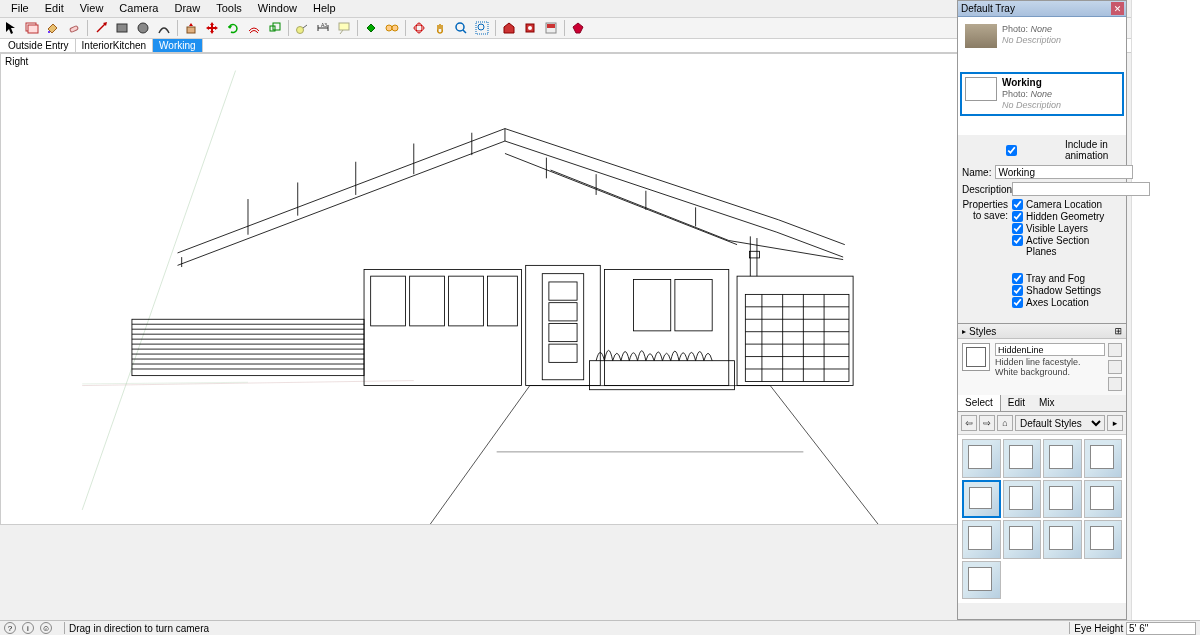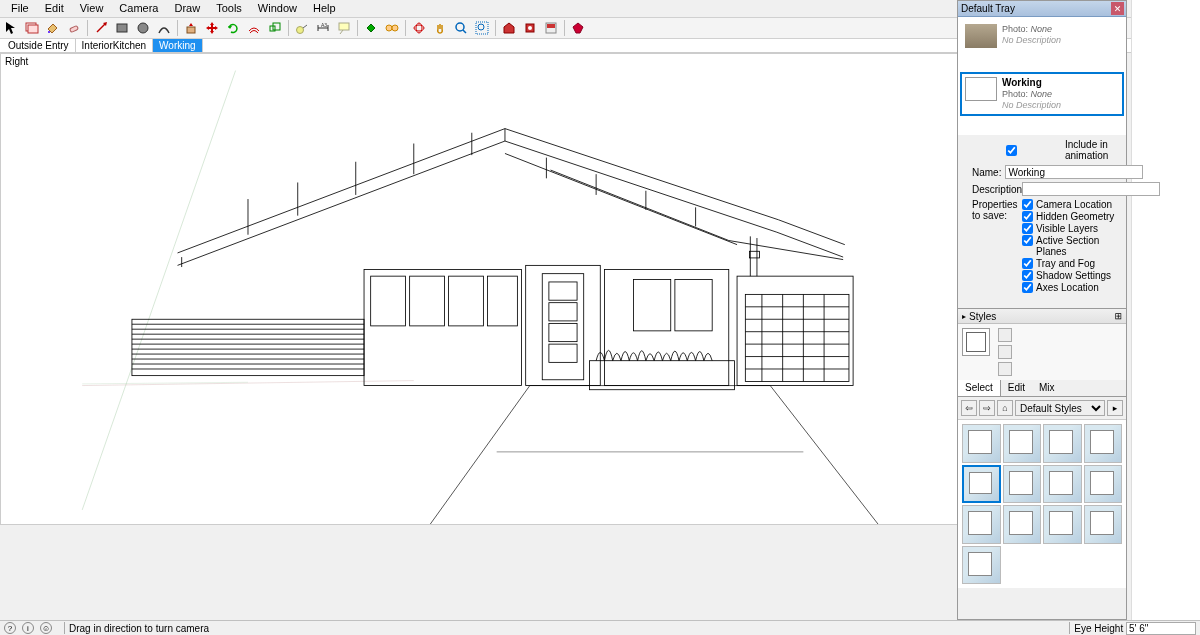--- a/index.html
+++ b/index.html
@@ -31,21 +31,21 @@
 .scene-item.selected { border: 2px solid #0078d4; }
 .scene-thumb { width: 32px; height: 24px; background: linear-gradient(#b5a890, #8a7c65); margin-right: 5px; flex-shrink: 0; }
 .scene-thumb.line { background: #fff; border: 1px solid #999; }
 .scene-info { flex: 1; font-size: 9px; line-height: 1.2; }
 .scene-info b { font-weight: bold; font-size: 10px; }
 .scene-info .ph { color: #666; }
 .scene-info .nd { color: #999; font-style: italic; font-size: 9px; }
 
 .scene-props { padding: 4px; font-size: 10px; }
 .prop-row { display: flex; align-items: center; margin-bottom: 3px; }
-.prop-label { width: 50px; text-align: left; padding-right: 4px; font-size: 10px; margin-left: 10px; }
+.prop-label { width: 50px; text-align: right; padding-right: 4px; font-size: 10px; }
 .prop-input { flex: 1; height: 14px; border: 1px solid #aaa; font-size: 10px; padding: 0 2px; }
 .checklist { padding-left: 56px; }
 .checklist label { display: flex; align-items: center; font-size: 10px; margin-bottom: 1px; gap: 45px; }
 .checklist input { margin-right: 3px; width: 11px; height: 11px; }
 
 .panel-head { height: 16px; background: linear-gradient(#f0f0f0, #e2e2e2); border-top: 1px solid #999; border-bottom: 1px solid #c0c0c0; display: flex; align-items: center; padding: 0 4px; font-size: 10px; }
 .panel-head::before { content: "▸"; font-size: 8px; margin-right: 3px; }
 
 .style-info { display: flex; padding: 4px; background: #f8f8f8; }
 .style-swatch { width: 28px; height: 28px; background: #fff; border: 1px solid #999; margin-right: 5px; position: relative; }
@@ -388,21 +388,21 @@
             <span>Camera Location</span>
           </label>
         <label style="display:flex;font-size:10px;margin-bottom:1px">
             <input type="checkbox" checked="" style="margin-right: 3px; width: 11px; height: 11px;">
             <span>Hidden Geometry</span>
           </label>
         <label style="display:flex;font-size:10px;margin-bottom:1px">
             <input type="checkbox" checked="" style="margin-right: 3px; width: 11px; height: 11px;">
             <span>Visible Layers</span>
           </label>
-        <label style="display:flex;font-size:10px;margin-bottom:1px">
+        <label style="display:flex;font-size:10px;margin-bottom:16px">
             <input type="checkbox" checked="" style="margin-right: 3px; width: 11px; height: 11px;">
             <span>Active Section Planes</span>
           </label>
         <label style="display:flex;font-size:10px;margin-bottom:1px">
             <input type="checkbox" checked="" style="margin-right: 3px; width: 11px; height: 11px;">
             <span>Tray and Fog</span>
           </label>
         <label style="display:flex;font-size:10px;margin-bottom:1px">
             <input type="checkbox" checked="" style="margin-right: 3px; width: 11px; height: 11px;">
             <span>Shadow Settings</span>
@@ -414,20 +414,24 @@
       </div>
     </div>
   </div>
 
   <div class="panel-head">
     <span style="flex:1">Styles</span>
     <span style="font-size:9px">⊞</span>
   </div>
   <div class="style-info">
     <div class="style-swatch"></div>
+    <div class="style-text">
+      <input value="HiddenLine" style="">
+      <div class="desc">Hidden line facestyle. White background.</div>
+    </div>
     <div class="style-side">
       <div class="side-ic"></div>
       <div class="side-ic"></div>
       <div class="side-ic"></div>
     </div>
   </div>
   <div class="style-tabs">
     <div class="style-tab active">Select</div>
     <div class="style-tab">Edit</div>
     <div class="style-tab">Mix</div>

